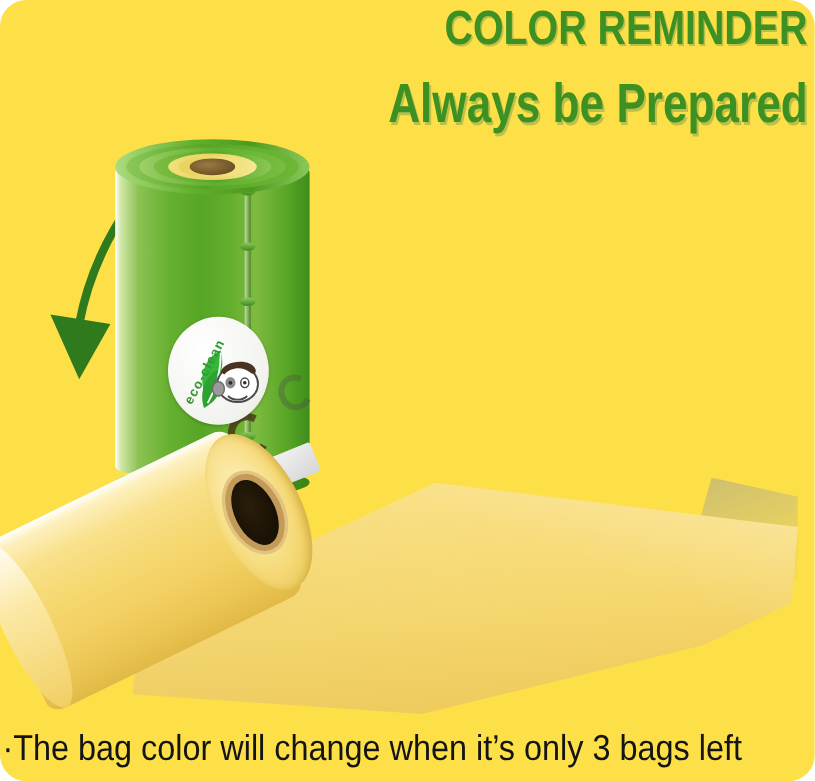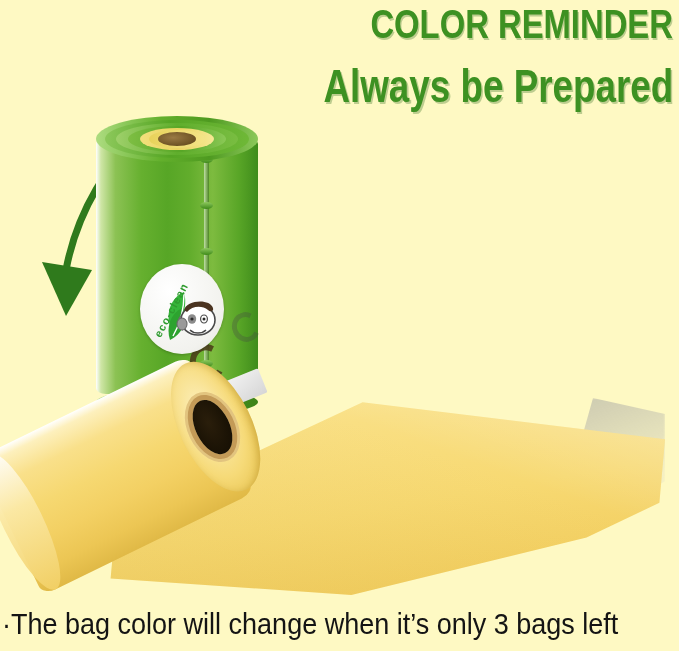--- a/index.html
+++ b/index.html
@@ -1,19 +1,19 @@
 <!DOCTYPE html>
 <html><head>
 <meta charset="utf-8">
 <style>
   html,body{margin:0;padding:0;background:#fff;}
   body{width:679px;height:651px;position:relative;overflow:hidden;
        font-family:"Liberation Sans",sans-serif;}
 
-  #stage{position:absolute;inset:0;background:#fef9c3;}
+  #stage{position:absolute;inset:0;background:#fde047;border-radius:22px;}
 
   
   .headline{
     position:absolute;right:6px;
     font-family:"Liberation Sans",sans-serif;
     font-weight:bold;
     color:#3d9122;
     letter-spacing:0px;
     white-space:nowrap;
     transform-origin:right center;

